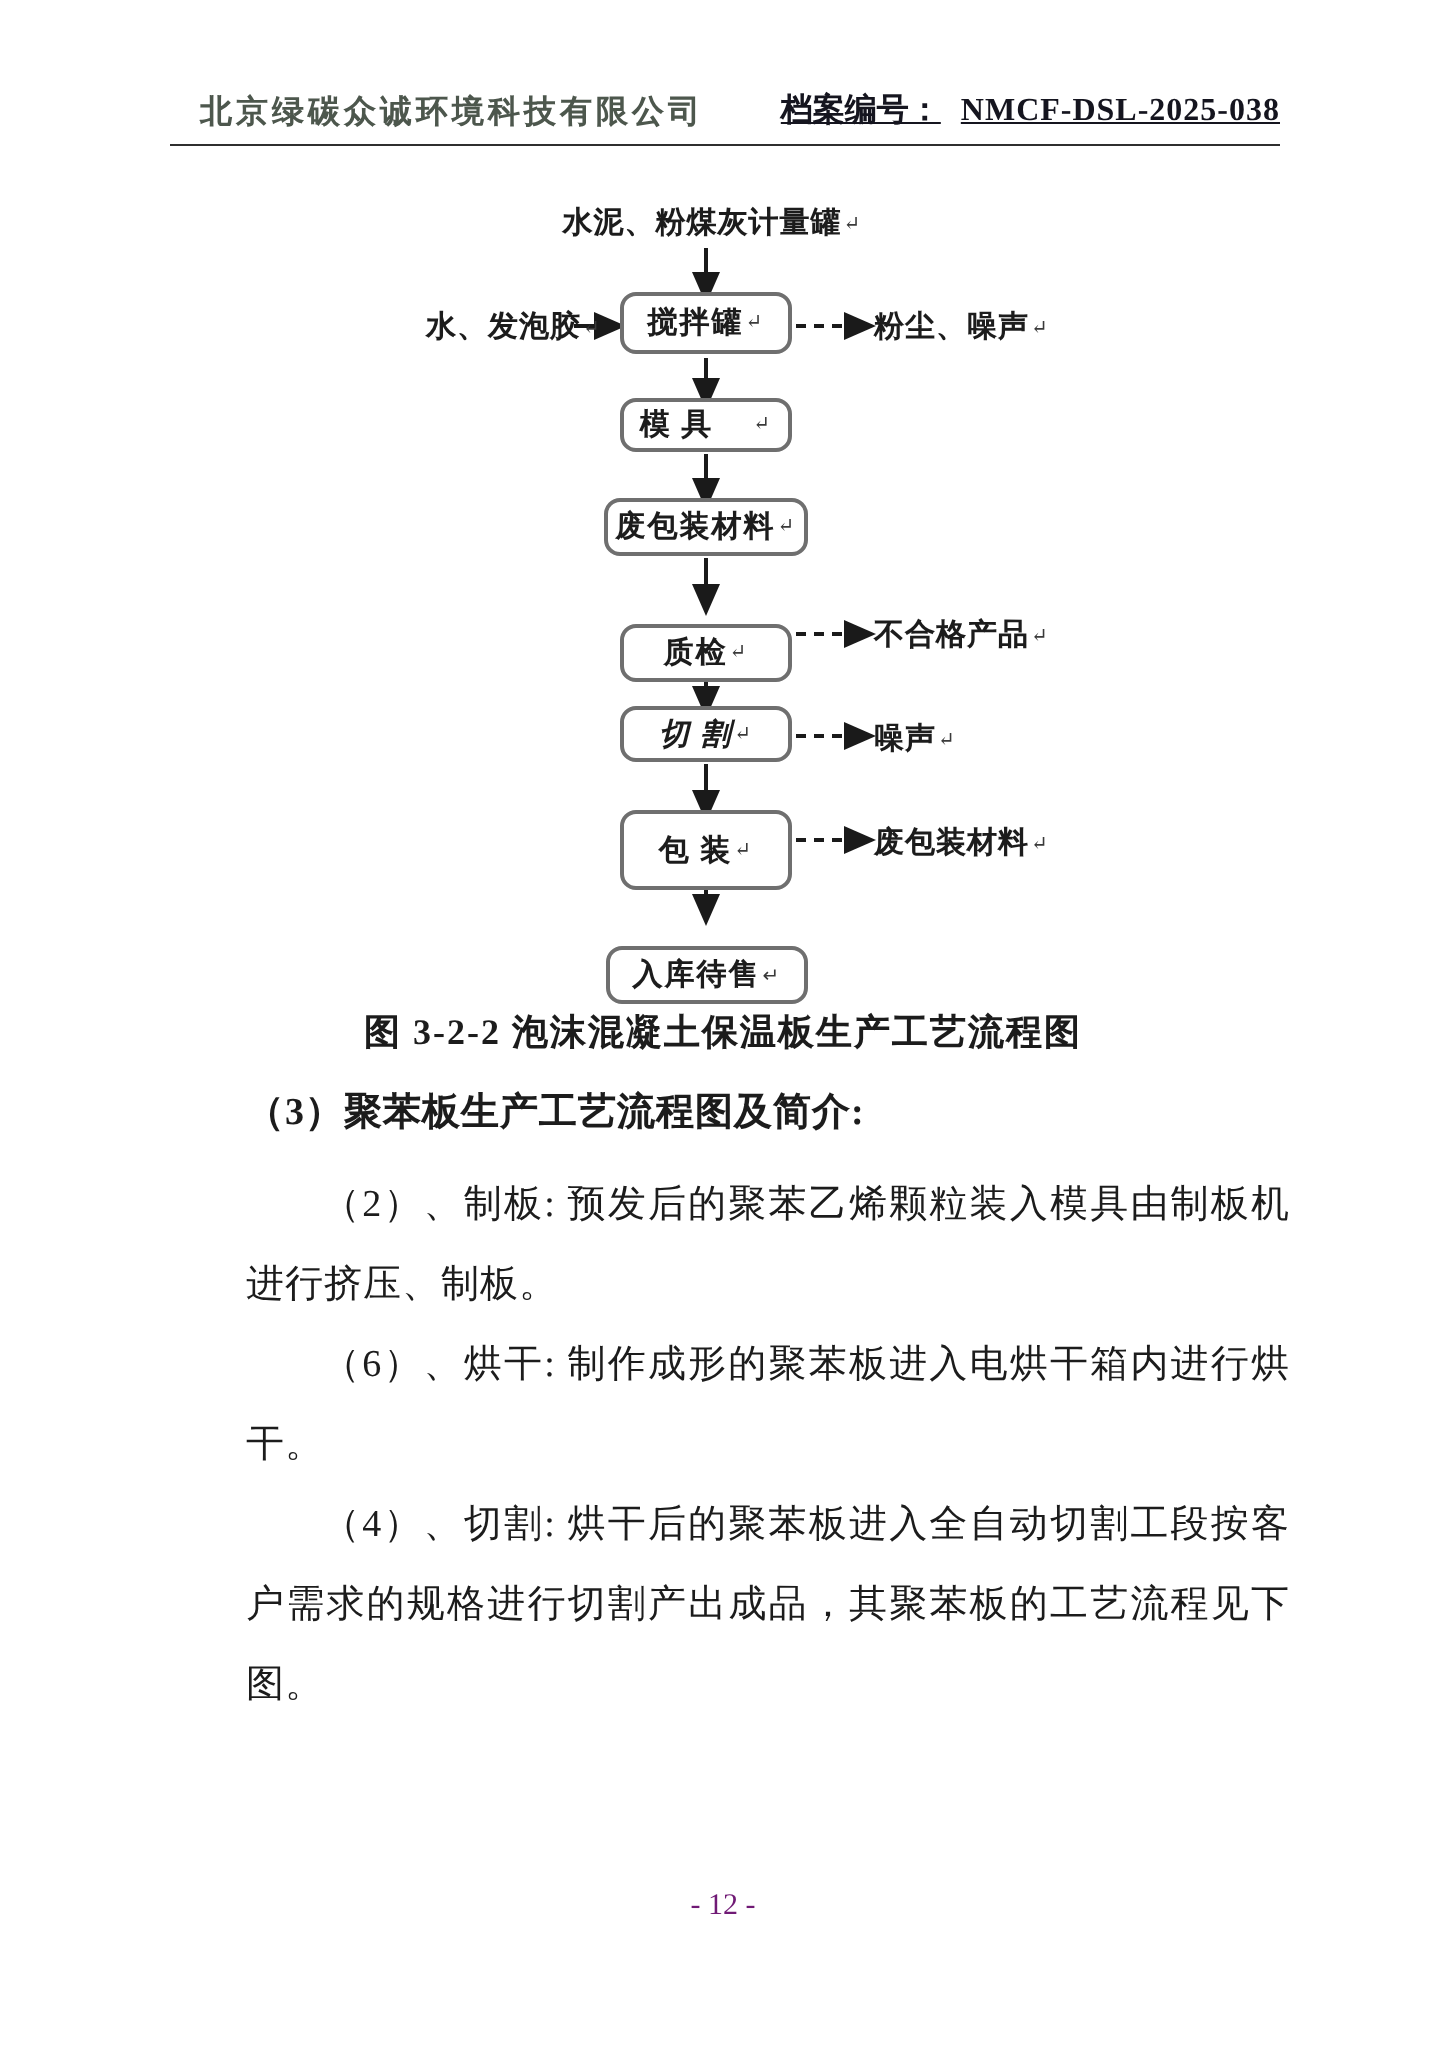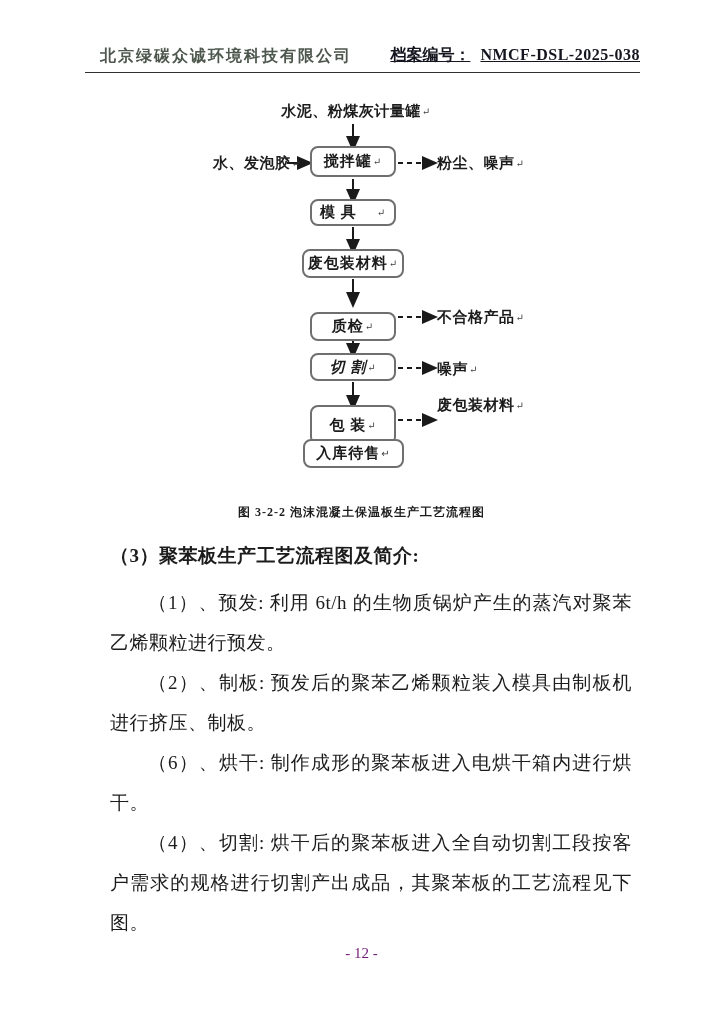--- a/index.html
+++ b/index.html
@@ -37,23 +37,23 @@
     position:absolute; z-index:2; font-size:15px; font-weight:600;
     letter-spacing:0.5px; white-space:nowrap;
   }
   .pilcrow { font-size:10px; font-weight:400; color:#3a3a3a; margin-left:1px; vertical-align:1px; }
   .top-source { left:250px; top:102px; width:212px; text-align:center; }
   .left-input { left:213px; top:154px; }
 
   
   .caption {
     position:absolute; top:504px; left:0; width:100%; text-align:center;
-    font-size:12px; font-weight:700; letter-spacing:1px;
+    font-size:18px; font-weight:700; letter-spacing:1px;
   }
-  .textblock { position:absolute; left:110px; top:543px; width:522px; }
+  .textblock { position:absolute; left:123px; top:543px; width:522px; }
   .heading { margin:0 0 14px 0; font-size:19px; font-weight:700; letter-spacing:0.5px; }
   .para {
     margin:0; font-size:19px; line-height:40px; letter-spacing:0.5px;
     text-align:justify; text-indent:2em; color:#1c1c1c;
   }
 
   .footer {
     position:absolute; top:945px; left:0; width:100%; text-align:center;
     font-size:15px; color:#701a75;
   }
@@ -115,43 +115,42 @@
       <span class="pilcrow">↵</span>
   </div>
   <div class="fbox" style="left:310px; top:353px; width:86px; height:28px;font-style:italic;">
     <span>切 割</span>
       <span class="pilcrow">↵</span>
   </div>
   <div class="fbox" style="left:310px; top:405px; width:86px; height:40px;">
     <span>包 装</span>
       <span class="pilcrow">↵</span>
   </div>
-  <div class="fbox" style="left:303px; top:439px; width:101px; height:29px;font-family:Liberation Serif, serif;">
+  <div class="fbox" style="left:303px; top:473px; width:101px; height:29px;font-family:Liberation Serif, serif;">
     <span>入库待售</span>
       <span class="pilcrow">↵</span>
   </div>
 
   <div class="flabel" style="left:437px; top:154px;">
     <span>粉尘、噪声</span><span class="pilcrow">↵</span>
   </div>
   <div class="flabel" style="left:437px; top:308px;">
     <span>不合格产品</span><span class="pilcrow">↵</span>
   </div>
   <div class="flabel" style="left:437px; top:360px;">
     <span>噪声</span><span class="pilcrow">↵</span>
   </div>
-  <div class="flabel" style="left:437px; top:396px;text-align:right;">
+  <div class="flabel" style="left:437px; top:412px;text-align:right;">
     <span>废包装材料</span><span class="pilcrow">↵</span>
   </div>
 
   <div class="caption">图 3-2-2 泡沫混凝土保温板生产工艺流程图</div>
 
   <div class="textblock">
     <p class="heading">（3）聚苯板生产工艺流程图及简介:</p>
-    <p class="para">（1）、预发: 利用 6t/h 的生物质锅炉产生的蒸汽对聚苯乙烯颗粒进行预发。</p>
     <p class="para">（2）、制板: 预发后的聚苯乙烯颗粒装入模具由制板机进行挤压、制板。</p>
     <p class="para">（6）、烘干: 制作成形的聚苯板进入电烘干箱内进行烘干。</p>
     <p class="para">（4）、切割: 烘干后的聚苯板进入全自动切割工段按客户需求的规格进行切割产出成品，其聚苯板的工艺流程见下图。</p>
   </div>
 
   <div class="footer">- 12 -</div>
 
 </div>
 
 </body></html>

